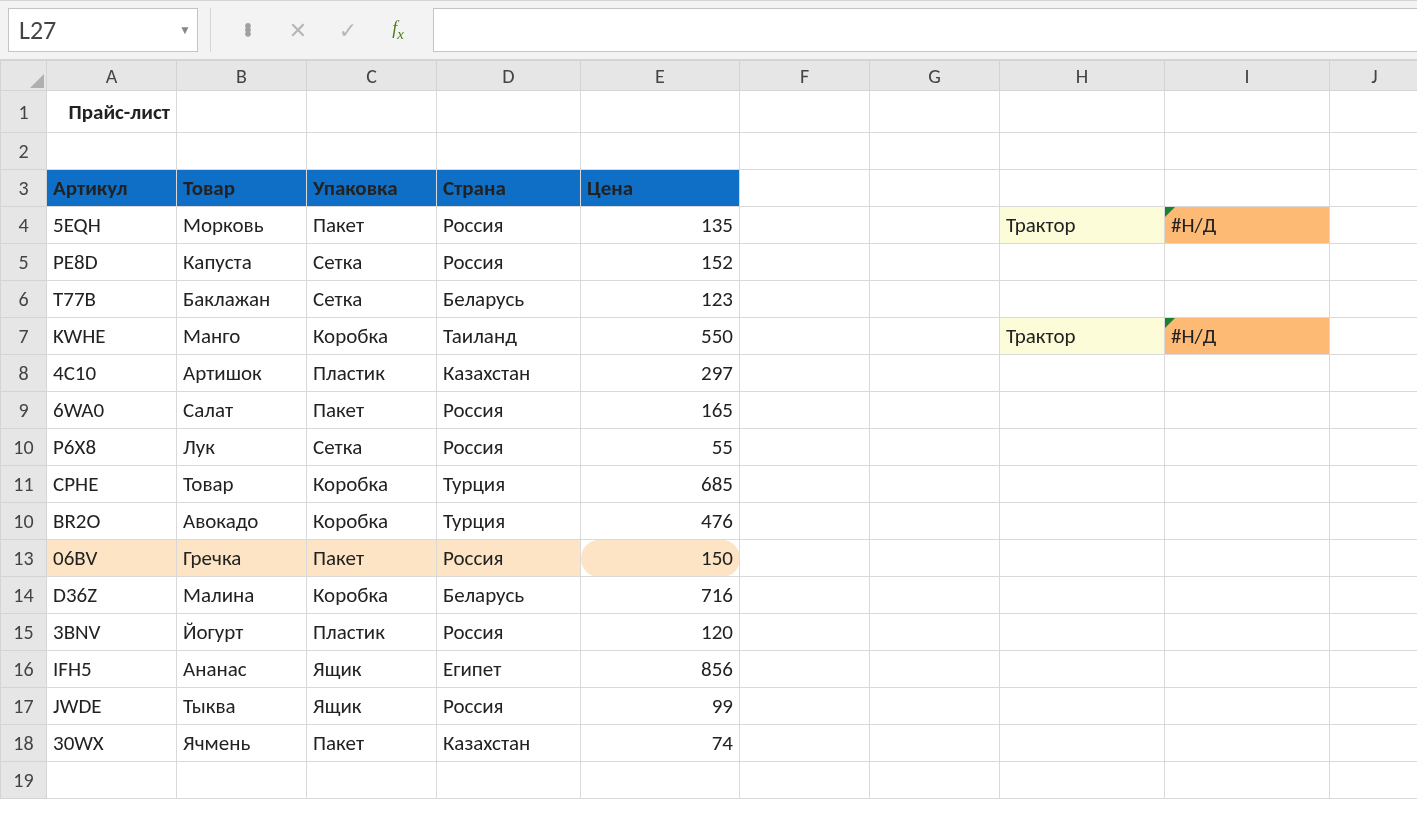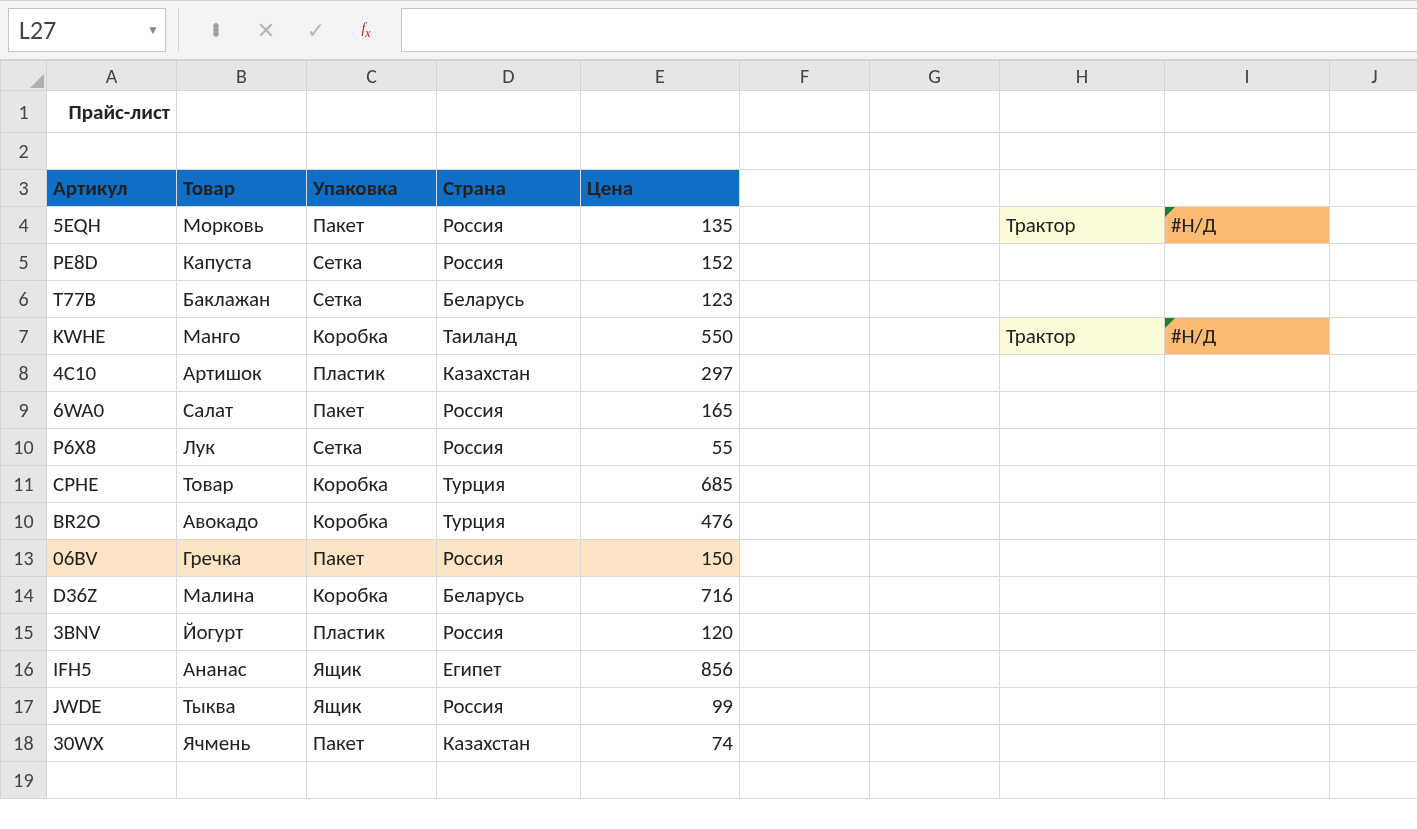--- a/index.html
+++ b/index.html
@@ -13,21 +13,21 @@
 }
 .formula-bar {
   display: flex;
   align-items: center;
   height: 60px;
   background: #f3f3f3;
   border-bottom: 1px solid #d4d4d4;
   border-top: 1px solid #d4d4d4;
 }
 .name-box {
-  width: 158px;
+  width: 190px;
   height: 44px;
   background: #fff;
   border: 1px solid #c4c4c4;
   margin-left: 8px;
   padding: 4px 10px;
   font-size: 26px;
   color: #444;
   display: flex;
   align-items: center;
   position: relative;
@@ -48,21 +48,21 @@
   width: 34px;
   height: 44px;
   display: flex;
   align-items: center;
   justify-content: center;
   color: #b0b0b0;
   font-size: 22px;
   margin: 0 8px;
 }
 .fb-btn.dis { opacity: 0.9; }
-.fx { font-style: italic; font-family: "Times New Roman", serif; color: #b91c1c; font-size: 14px; }
+.fx { font-style: italic; font-family: "Times New Roman", serif; color: #4d7c0f; font-size: 18px; }
 .formula-input {
   flex: 1;
   height: 44px;
   background: #fff;
   border: 1px solid #c4c4c4;
   border-right: none;
   margin-left: 10px;
   padding: 4px 8px;
 }
 .grid-area {
@@ -107,21 +107,21 @@
   vertical-align: middle;
 }
 tr.r1 td.cell { height: 42px; }
 .title { font-weight: bold; font-size: 25px; text-align: right; }
 .hdrcell {
   background: #0f6fc6;
   color: #fff;
   font-weight: bold;
   text-align: left;
 }
-.num { text-align: right; padding-right: 8px; }
+.num { text-align: right; padding-right: 8px; border-radius: 18px; }
 .hl-orange { background: #fde4c4; }
 .yellow { background: #fdfcd8; }
 .green { background: #fdba74; text-align: left; position: relative; }
 .green::before {
   content: "";
   position: absolute;
   left: 0;
   top: 0;
   width: 0;
   height: 0;

